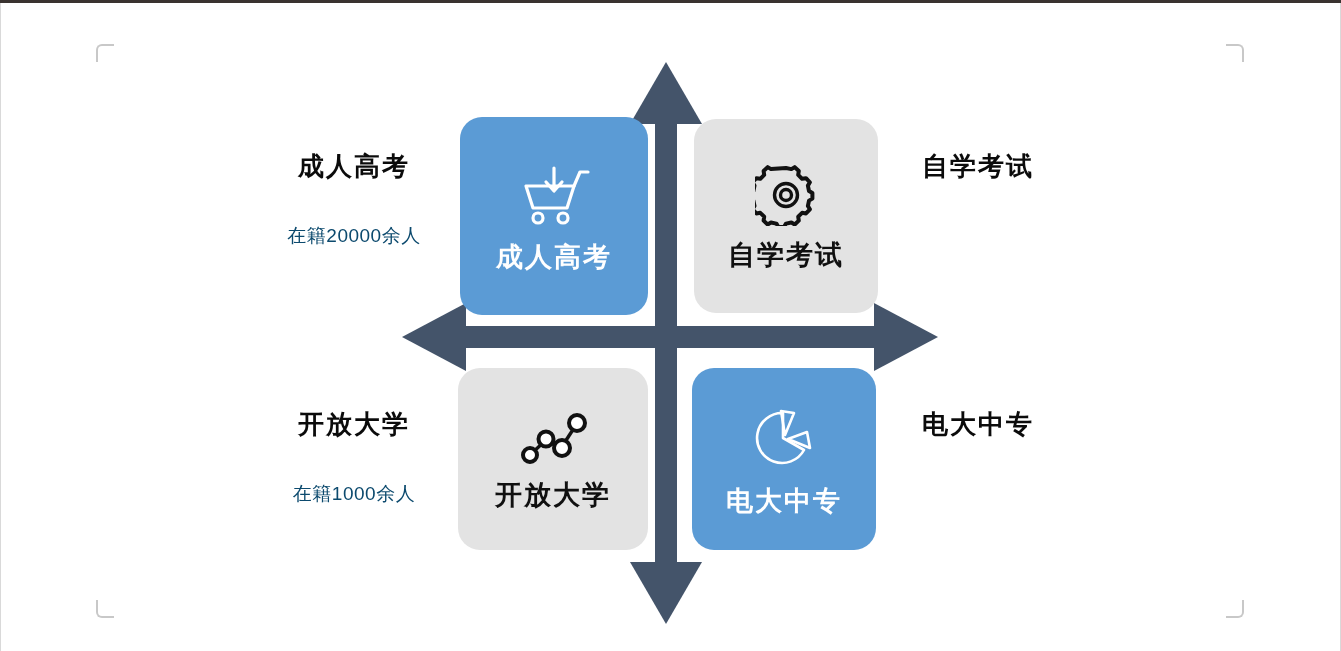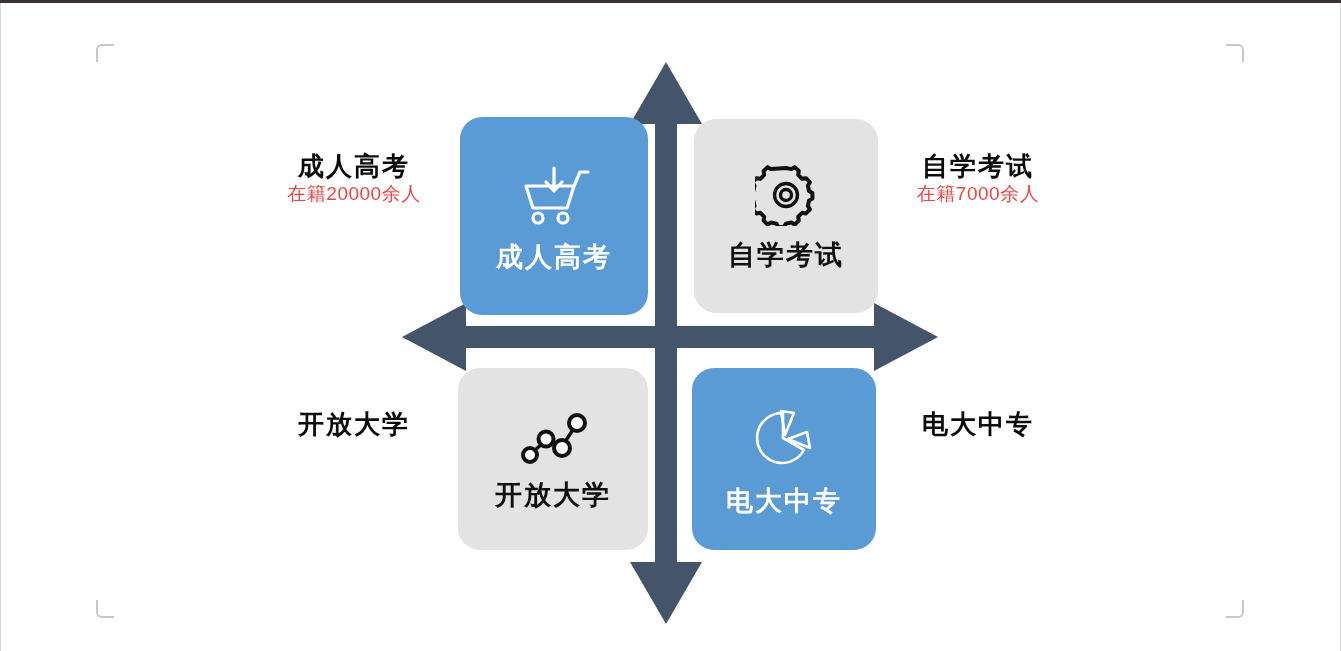--- a/index.html
+++ b/index.html
@@ -98,22 +98,23 @@
   }
   .caption-title {
     font-size: 26px;
     font-weight: bold;
     color: #0b0b0b;
     letter-spacing: 2px;
     line-height: 1.1;
     white-space: nowrap;
   }
   .caption-sub {
+    margin-top: 42px;
     font-size: 19px;
-    color: #ef4444;
+    color: #0c4a6e;
     letter-spacing: 0.5px;
     white-space: nowrap;
   }
   #caption-top-left     { left: 204px; top: 152px; }
   #caption-top-right    { left: 828px; top: 152px; }
   #caption-bottom-left  { left: 204px; top: 410px; }
   #caption-bottom-right { left: 828px; top: 410px; }
 </style>
 </head>
 <body>
@@ -195,24 +196,24 @@
     <div class="tile-label">电大中专</div>
   </div>
 
   <div class="caption" id="caption-top-left">
     <div class="caption-title">成人高考</div>
     <div class="caption-sub">在籍20000余人</div>
   </div>
 
   <div class="caption" id="caption-top-right">
     <div class="caption-title">自学考试</div>
-    <div class="caption-sub">在籍7000余人</div>
   </div>
 
   <div class="caption" id="caption-bottom-left">
     <div class="caption-title">开放大学</div>
+    <div class="caption-sub">在籍1000余人</div>
   </div>
 
   <div class="caption" id="caption-bottom-right">
     <div class="caption-title">电大中专</div>
   </div>
 
 </div>
 
 </body></html>

